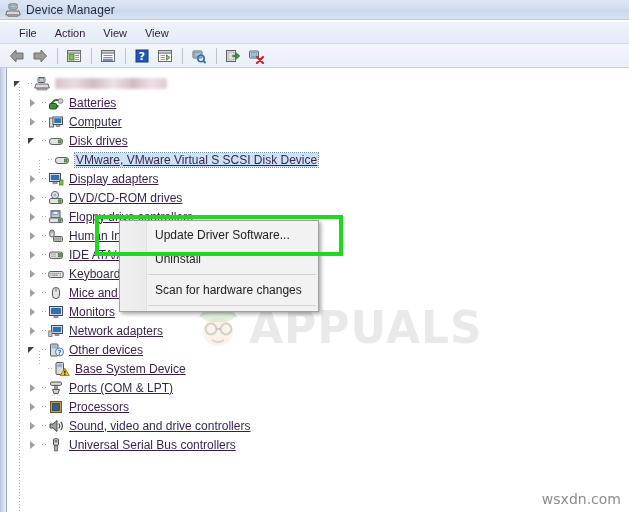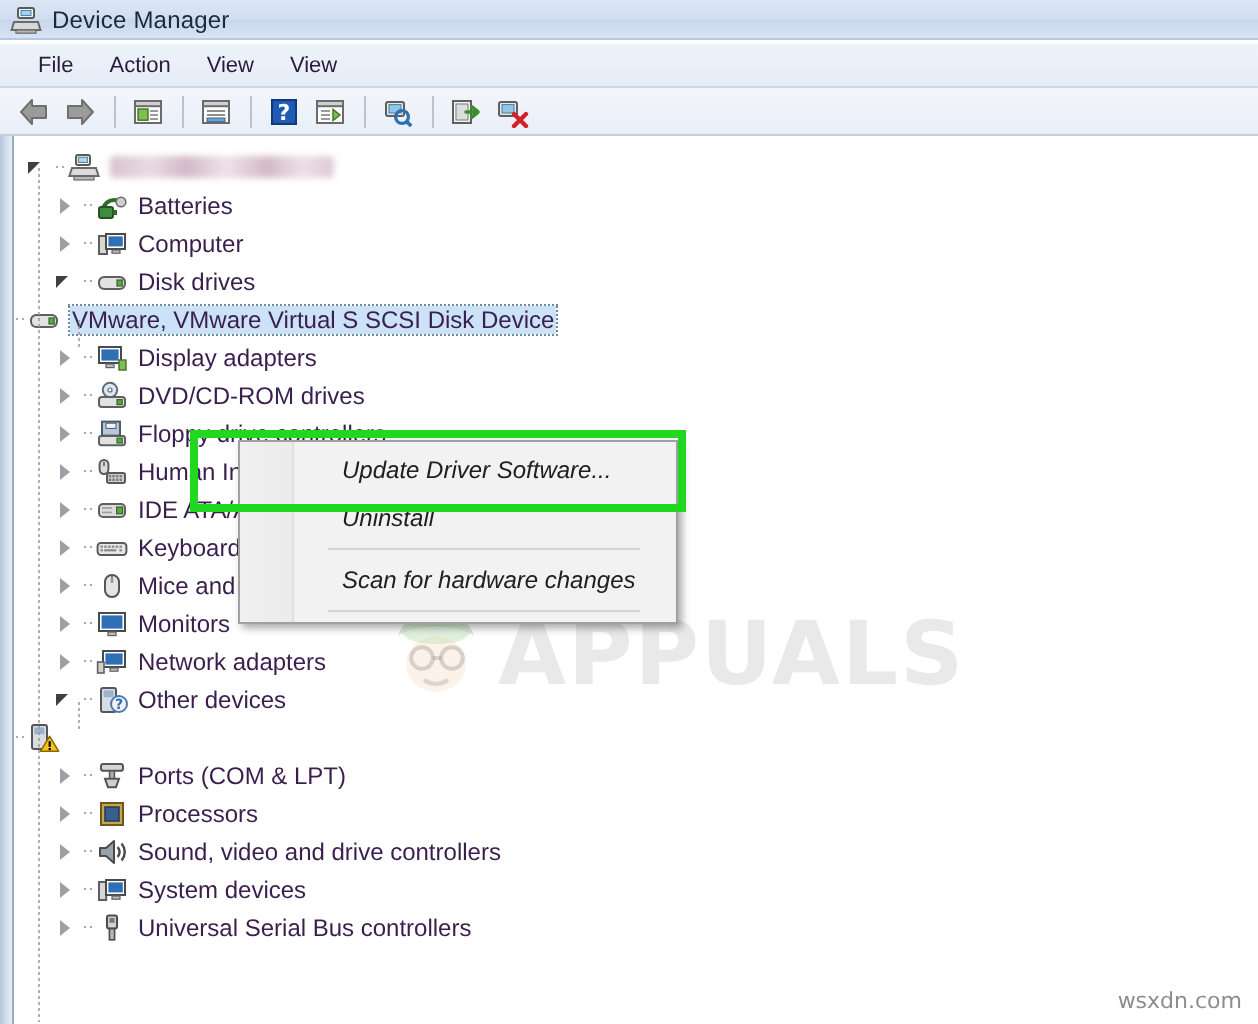--- a/index.html
+++ b/index.html
@@ -121,20 +121,21 @@
     width: 623px;
     font-size: 12px;
     color: #3a1f4e;
   }
   .node {
     height: 19px;
     display: flex;
     align-items: center;
     white-space: nowrap;
     position: relative;
+    text-decoration: underline;
   }
   .expander {
     width: 11px; height: 11px;
     margin-right: 3px;
     position: relative;
     flex: none;
   }
   .expander.collapsed::before {
     content: "";
     position: absolute;
@@ -165,51 +166,50 @@
   .ic {
     width: 16px; height: 16px;
     margin-right: 5px;
     flex: none;
     position: relative;
   }
   .label { line-height: 14px; }
 
   .indent-0 { padding-left: 6px; }
   .indent-1 { padding-left: 20px; }
-  .indent-2 { }
+  .indent-2 { padding-left: 40px; }
 
   
   .guide {
     position: absolute;
     width: 1px;
     background-image: linear-gradient(to bottom,#9b9b9b 50%, transparent 50%);
     background-size: 1px 3px;
     opacity: .8;
   }
 
   .selected-row .label {
     background: #cbe2f7;
     outline: 1px dotted #6d8aa8;
     padding: 0 1px;
   }
 
   
   #ctxmenu {
     position: absolute;
     left: 112px; top: 152px;
-    width: 220px;
+    width: 200px;
     background: #f2f2f2;
     border: 1px solid #a0a0a0;
     box-shadow: 2px 2px 4px rgba(0,0,0,.35);
     font-size: 12px;
     color: #202020;
-    padding: 2px 16px;
+    padding: 2px 0;
     box-sizing: border-box;
     z-index: 30;
-    font-style: italic;
   }
   #ctxmenu .gutter {
     position: absolute;
     left: 0; top: 0;
     width: 26px; height: 100%;
     background: linear-gradient(to right,#f0f0f0,#ebebeb);
     border-right: 1px solid #e0e0e0;
   }
   .ctx-item {
     position: relative;
@@ -253,21 +253,21 @@
     font-weight: bold;
     letter-spacing: 1px;
     color: rgba(120,120,120,.16);
     font-family: "DejaVu Sans", sans-serif;
   }
   #wm-face { margin-right: 2px; }
 
   #site-credit {
     position: absolute;
     right: 8px; bottom: 5px;
-    font-size: 11px;
+    font-size: 14px;
     color: #8d8d8d;
     font-family: "DejaVu Sans", sans-serif;
     z-index: 50;
     margin-top: 35px;
   }
 
   
   .redacted {
     display: inline-block;
     width: 112px; height: 11px;
@@ -611,20 +611,21 @@
         <span class="dots"></span>
         <span class="ic">
           <svg width="16" height="16" viewBox="0 0 16 16">
             <rect x="2" y="1.5" width="7.5" height="12" rx="1" fill="#d8dde4" stroke="#555" stroke-width="1"></rect>
             <rect x="3.2" y="2.7" width="5" height="3.4" fill="#9ab3cc"></rect>
             <path d="M10.8 7.2 L15.3 14.6 L6.3 14.6 Z" fill="#f5c518" stroke="#8a6b00" stroke-width=".8" stroke-linejoin="round"></path>
             <rect x="10.3" y="9.6" width="1.1" height="2.8" fill="#000"></rect>
             <rect x="10.3" y="13" width="1.1" height="1.1" fill="#000"></rect>
           </svg>
         </span>
+        <span class="label">Base System Device</span>
       </div>
 
       <div class="node indent-1">
         <span class="expander collapsed"></span>
         <span class="dots"></span>
         <span class="ic">
           <svg width="16" height="16" viewBox="0 0 16 16">
             <rect x="2.5" y="2" width="11" height="3.4" rx="1.2" fill="#d6d6d6" stroke="#555" stroke-width="1"></rect>
             <rect x="6.8" y="5.4" width="2.4" height="4" fill="#b0b0b0" stroke="#555" stroke-width=".8"></rect>
             <path d="M4.5 9.4 h7 l-1.5 4.2 h-4 Z" fill="#cfcfcf" stroke="#555" stroke-width="1"></path>
@@ -652,33 +653,20 @@
           <svg width="16" height="16" viewBox="0 0 16 16">
             <path d="M2 6 h3 L9 2.5 v11 L5 10 H2 Z" fill="#9aa3ad" stroke="#4a4a4a" stroke-width="1" stroke-linejoin="round"></path>
             <path d="M10.8 5.5 q2 2.5 0 5" fill="none" stroke="#4a4a4a" stroke-width="1.2"></path>
             <path d="M12.8 3.8 q3.2 4.2 0 8.4" fill="none" stroke="#4a4a4a" stroke-width="1.2"></path>
           </svg>
         </span>
         <span class="label">Sound, video and drive controllers</span>
       </div>
 
 
-      <div class="node indent-1">
-        <span class="expander collapsed"></span>
-        <span class="dots"></span>
-        <span class="ic">
-          <svg width="16" height="16" viewBox="0 0 16 16">
-            <rect x="1.5" y="4" width="3.6" height="9" fill="#d8d8d8" stroke="#5f5f5f" stroke-width="1"></rect>
-            <rect x="5" y="3" width="9.5" height="7.5" fill="#ffffff" stroke="#4a4a4a" stroke-width="1"></rect>
-            <rect x="6.2" y="4.2" width="7.2" height="5" fill="#2f6fb5"></rect>
-            <rect x="8" y="11" width="4" height="1.6" fill="#bdbdbd" stroke="#5f5f5f" stroke-width=".6"></rect>
-          </svg>
-        </span>
-        <span class="label">System devices</span>
-      </div>
 
       <div class="node indent-1">
         <span class="expander collapsed"></span>
         <span class="dots"></span>
         <span class="ic">
           <svg width="16" height="16" viewBox="0 0 16 16">
             <rect x="5.5" y="1.8" width="5" height="6.5" rx="1" fill="#d2d2d2" stroke="#4a4a4a" stroke-width="1"></rect>
             <rect x="6.7" y="3" width="2.6" height="2.4" fill="#7a7a7a"></rect>
             <rect x="6.7" y="8.3" width="2.6" height="5.6" fill="#b5b5b5" stroke="#4a4a4a" stroke-width=".8"></rect>
           </svg>

